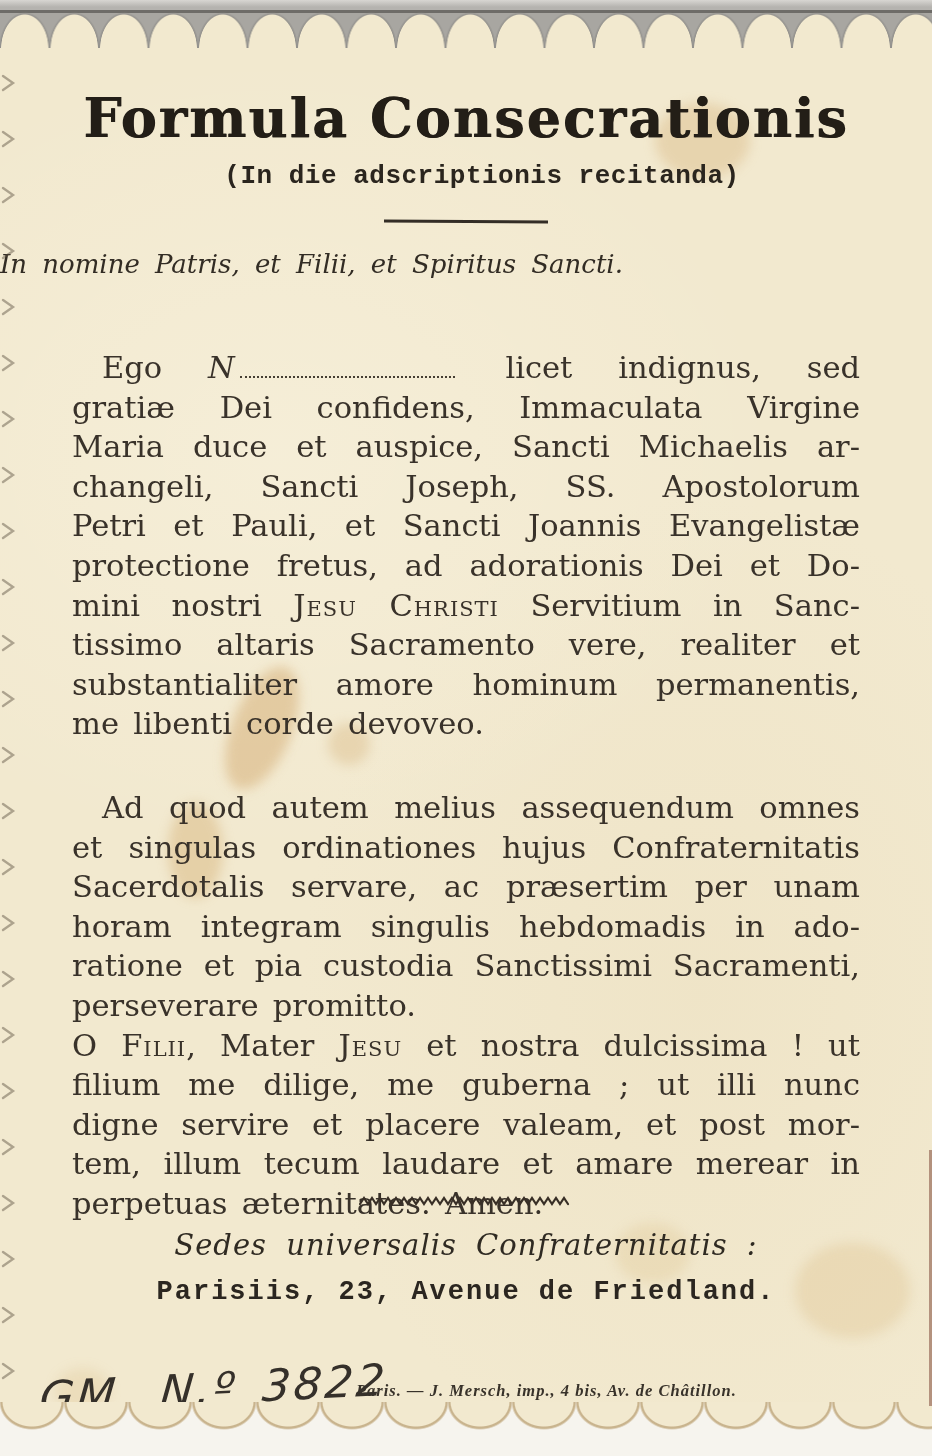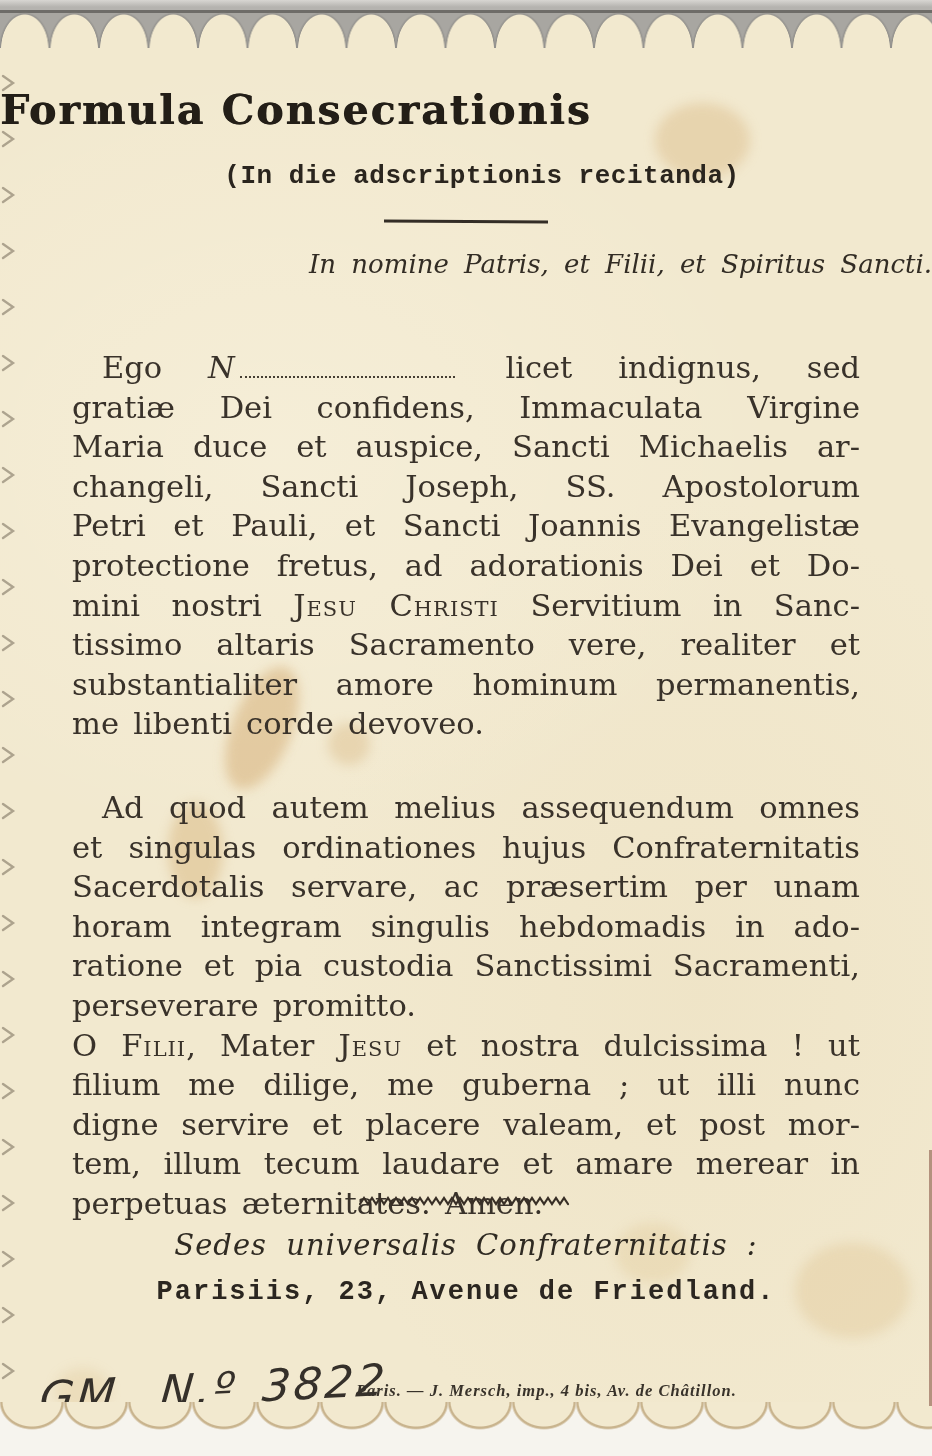--- a/index.html
+++ b/index.html
@@ -40,29 +40,29 @@
   
   .stain{position:absolute;border-radius:50%;filter:blur(6px);pointer-events:none;}
   .st1{left:655px;top:55px;width:95px;height:75px;background:rgba(203,158,88,.28);}
   .st2{left:232px;top:615px;width:60px;height:130px;background:rgba(196,142,66,.34);transform:rotate(22deg);}
   .st3{left:168px;top:755px;width:55px;height:95px;background:rgba(196,142,66,.28);}
   .st4{left:328px;top:675px;width:42px;height:42px;background:rgba(200,150,80,.25);}
   .st5{left:795px;top:1195px;width:115px;height:95px;background:rgba(210,170,100,.22);}
   .st6{left:615px;top:1175px;width:75px;height:60px;background:rgba(210,170,100,.18);}
   .st7{left:55px;top:1320px;width:55px;height:45px;background:rgba(205,160,90,.16);}
   
-  .title{position:absolute;top:86px;left:0;right:0;
-    font-weight:700;font-size:41px;letter-spacing:2px;color:#231e17;
+  .title{position:absolute;top:86px;left:0;right:0;text-align:center;
+    font-weight:700;font-size:54px;letter-spacing:2px;color:#231e17;
     text-shadow:.6px 0 0 #231e17;}
   .subtitle{position:absolute;top:161px;left:0;right:0;text-align:center;
     font-family:Liberation Mono, monospace;font-weight:700;font-size:26px;
     letter-spacing:.5px;color:#2a251e;margin-left:32px;}
   .rule{position:absolute;top:220px;left:50%;width:164px;height:3px;margin-left:-82px;
     background:#332d26;transform:rotate(.4deg);}
-  .invocation{position:absolute;top:249px;left:0;right:0;text-align:right;
+  .invocation{position:absolute;top:249px;left:0;right:0;text-align:left;
     font-style:italic;font-size:26px;word-spacing:7px;color:#322c24;}
   .bodytext{position:absolute;top:304px;left:72px;width:788px;
     font-size:30.5px;line-height:39.6px;color:#39322a;word-spacing:4.5px;}
   .bline{height:39.6px;overflow:hidden;text-align:justify;}
   .bline::after{content:"";display:inline-block;width:100%;}
   .bline.nojust{text-align:left;}
   .bline.nojust::after{width:0;}
   .bline.indent{text-indent:30px;margin-top:44px;}
   .it{font-style:italic;}
   .sc{font-variant:small-caps;letter-spacing:1px;}

